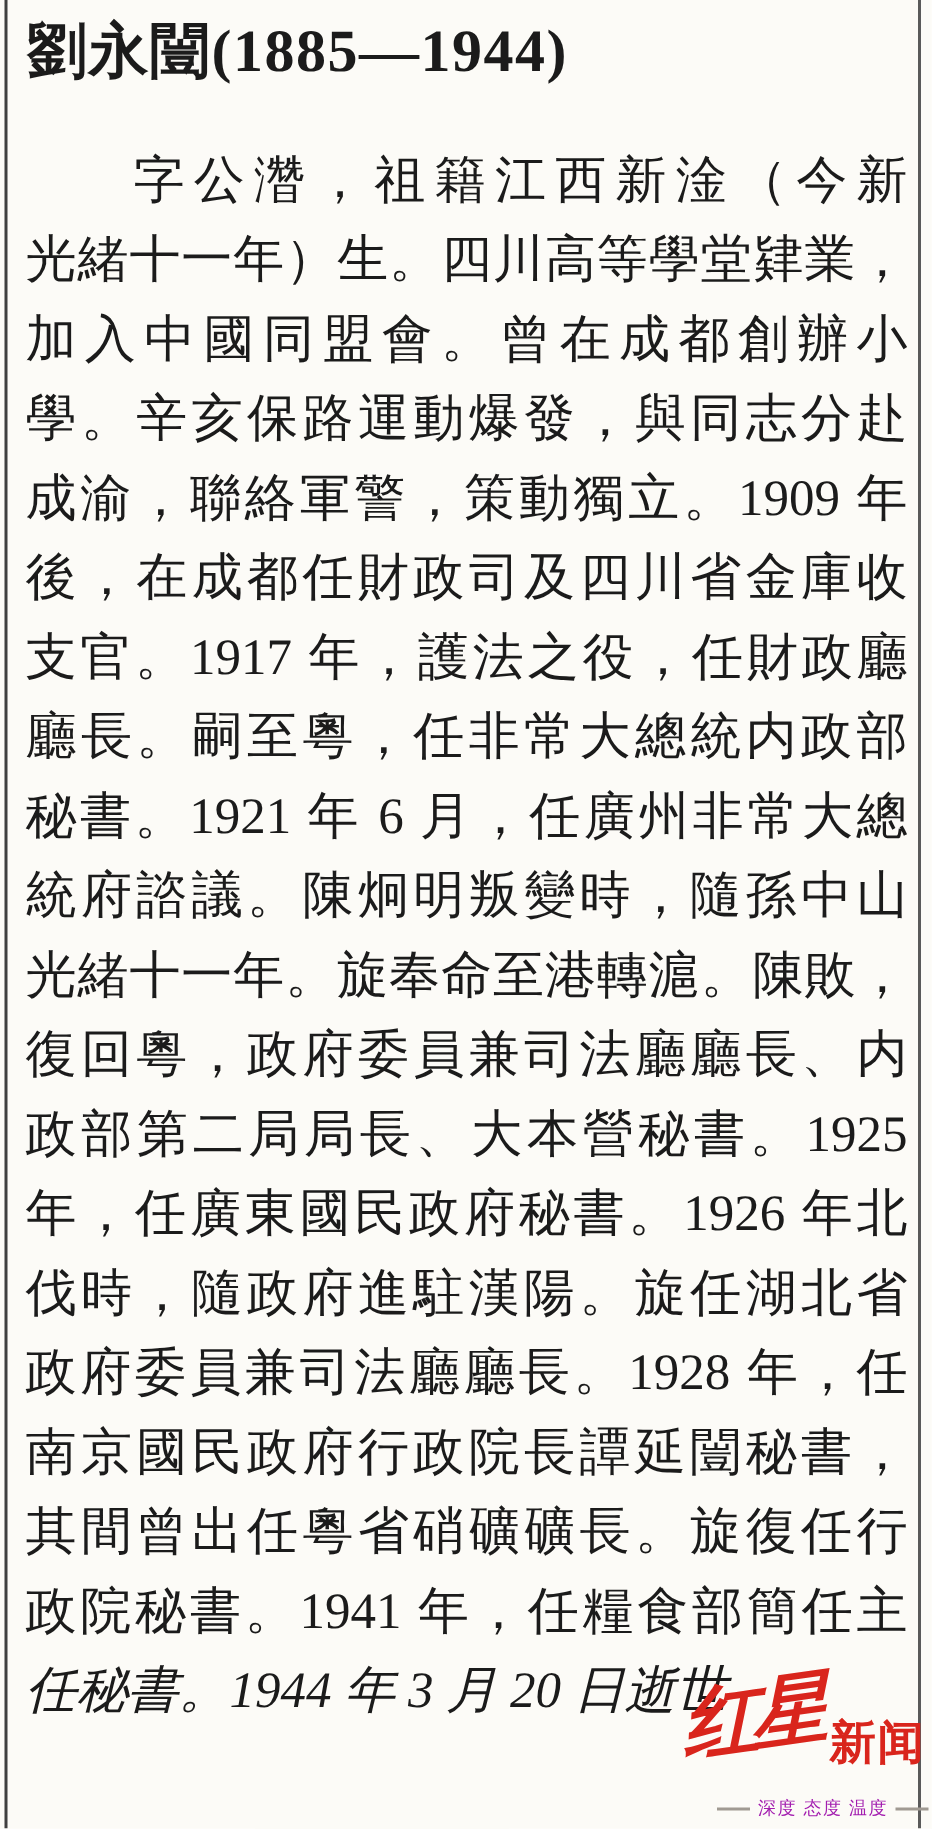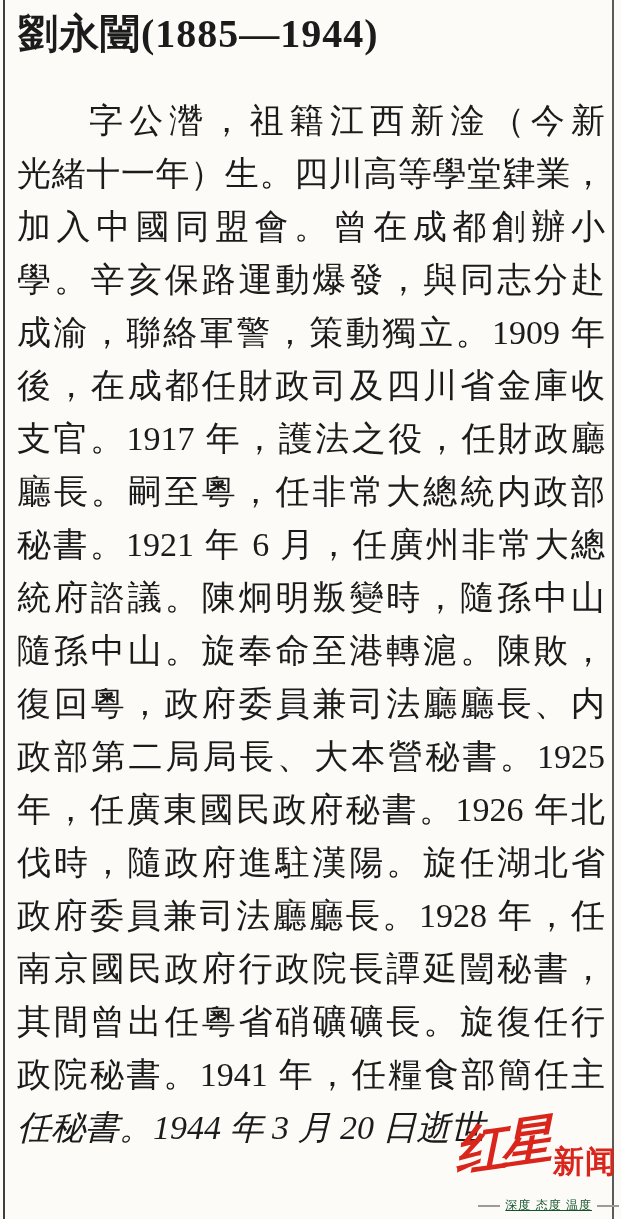--- a/index.html
+++ b/index.html
@@ -136,37 +136,37 @@
       <div class="line first">字公濳，祖籍江西新淦（今新</div>
       <div class="line">光緒十一年）生。四川高等學堂肄業，</div>
       <div class="line">加入中國同盟會。曾在成都創辦小</div>
       <div class="line">學。辛亥保路運動爆發，與同志分赴</div>
       <div class="line">成渝，聯絡軍警，策動獨立。1909 年</div>
       <div class="line">後，在成都任財政司及四川省金庫收</div>
       <div class="line">支官。1917 年，護法之役，任財政廳</div>
       <div class="line">廳長。嗣至粵，任非常大總統内政部</div>
       <div class="line">秘書。1921 年 6 月，任廣州非常大總</div>
       <div class="line">統府諮議。陳炯明叛變時，隨孫中山</div>
-      <div class="line">隨孫中山。旋奉命至港轉滬。陳敗，</div>
+      <div class="line">光緒十一年。旋奉命至港轉滬。陳敗，</div>
       <div class="line">復回粵，政府委員兼司法廳廳長、内</div>
       <div class="line">政部第二局局長、大本營秘書。1925</div>
       <div class="line">年，任廣東國民政府秘書。1926 年北</div>
       <div class="line">伐時，隨政府進駐漢陽。旋任湖北省</div>
       <div class="line">政府委員兼司法廳廳長。1928 年，任</div>
       <div class="line">南京國民政府行政院長譚延闓秘書，</div>
       <div class="line">其間曾出任粵省硝礦礦長。旋復任行</div>
       <div class="line">政院秘書。1941 年，任糧食部簡任主</div>
       <div class="line last">任秘書。1944 年 3 月 20 日逝世</div>
     </div>
 
   <div class="watermark">
     <div class="wm-brand">
       <span class="wm-script" style="color: rgb(217, 37, 28);">红星</span>
       <span class="wm-bold" style="color: rgb(217, 37, 28); text-align: center;">新闻</span>
     </div>
     <div class="wm-tagline-row">
       <span class="wm-dash"></span>
-      <span class="wm-tagline" style="color: #14532d; text-decoration: underline;">深度 态度 温度</span>
+      <span class="wm-tagline" style="color: #a21caf;">深度 态度 温度</span>
       <span class="wm-dash"></span>
     </div>
   </div>
 
 </div>
 
 </body></html>

